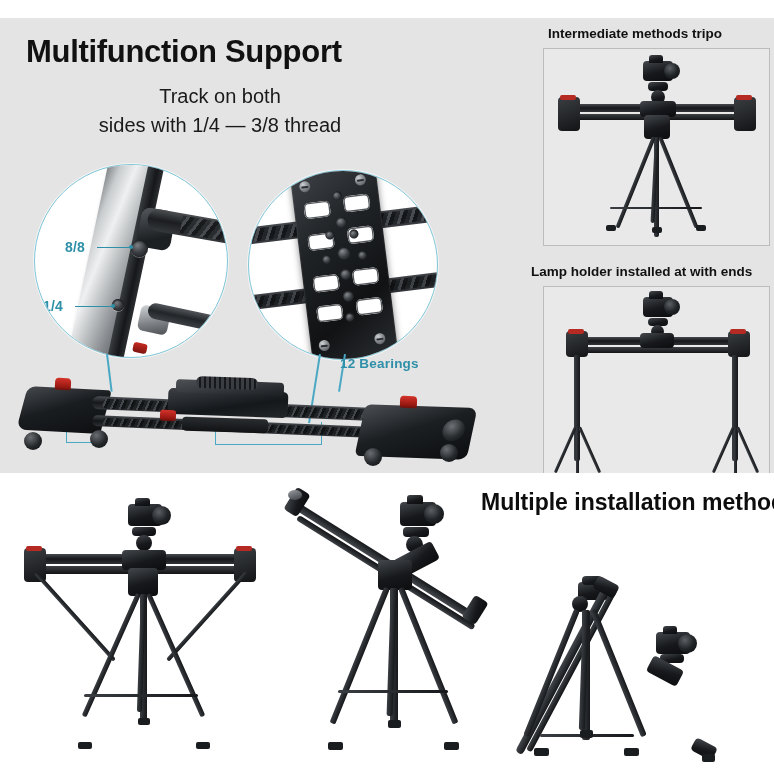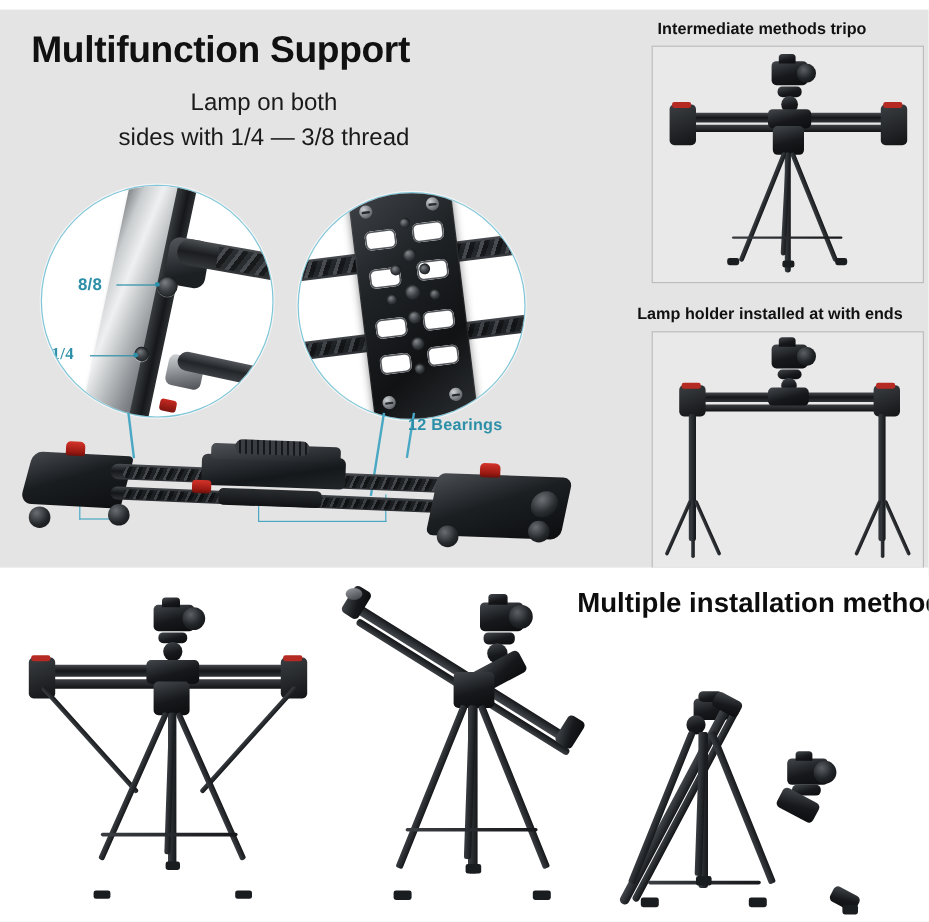--- a/index.html
+++ b/index.html
@@ -7,21 +7,21 @@
     width:774px;height:768px;
     background:#ffffff;
     font-family:"Liberation Sans", sans-serif;
     overflow:hidden;
     position:relative;
   }
   #page{position:relative;width:774px;height:768px;overflow:hidden;background:#fff;}
 
   
   .top-panel{
-    position:absolute;left:0;top:8px;width:774px;height:473px;
+    position:absolute;left:0;top:18px;width:774px;height:473px;
     background:#e4e4e4;
   }
 
   .title{
     position:absolute;left:26px;top:16px;
     font-size:31px;font-weight:bold;color:#111;
     letter-spacing:-0.3px;white-space:nowrap;
   }
   .subtitle{
     position:absolute;left:55px;top:64px;width:330px;
@@ -96,21 +96,21 @@
   .footA{
     position:absolute;left:78px;top:196px;width:34px;height:26px;
     background:linear-gradient(160deg,#3b3e41,#121416);border-radius:7px;transform:rotate(12deg);
   }
 
   .lbl{
     position:absolute;font-size:14px;font-weight:bold;
     color:#2e90a8;letter-spacing:.2px;white-space:nowrap;
   }
   .lbl-38{left:30px;top:74px;}
-  .lbl-14{left:8px;top:133px;font-family:Liberation Serif, serif;}
+  .lbl-14{left:8px;top:133px;}
   .leader{position:absolute;height:1.4px;background:#2e90a8;}
   .leader-38{left:62px;top:82px;width:36px;}
   .leader-14{left:40px;top:141px;width:38px;}
   .leader-dot{position:absolute;width:4px;height:4px;border-radius:50%;background:#2e90a8;}
 
   
   .railTop{
     position:absolute;left:-14px;top:44px;width:230px;height:17px;
     background:linear-gradient(180deg,#4b4f53,#17191c 45%,#3a3d41);
     border-radius:9px;transform:rotate(-7deg);
@@ -277,21 +277,21 @@
 </head>
 <body>
 
 <div id="page">
 
   <div class="top-panel">
 
     <div class="title">Multifunction Support</div>
 
     <div class="subtitle">
-      <span class="l1">Lamp on both</span>
+      <span class="l1">Track on both</span>
       <span class="l2">sides with 1/4 — 3/8 thread</span>
     </div>
 
     <div class="circle circle-left">
       <div class="c-inner">
         <div class="endplate"></div>
         <div class="endplate-edge"></div>
         <div class="knuckleA"></div>
         <div class="rodA"></div>
         <div class="sleeveB"></div>

